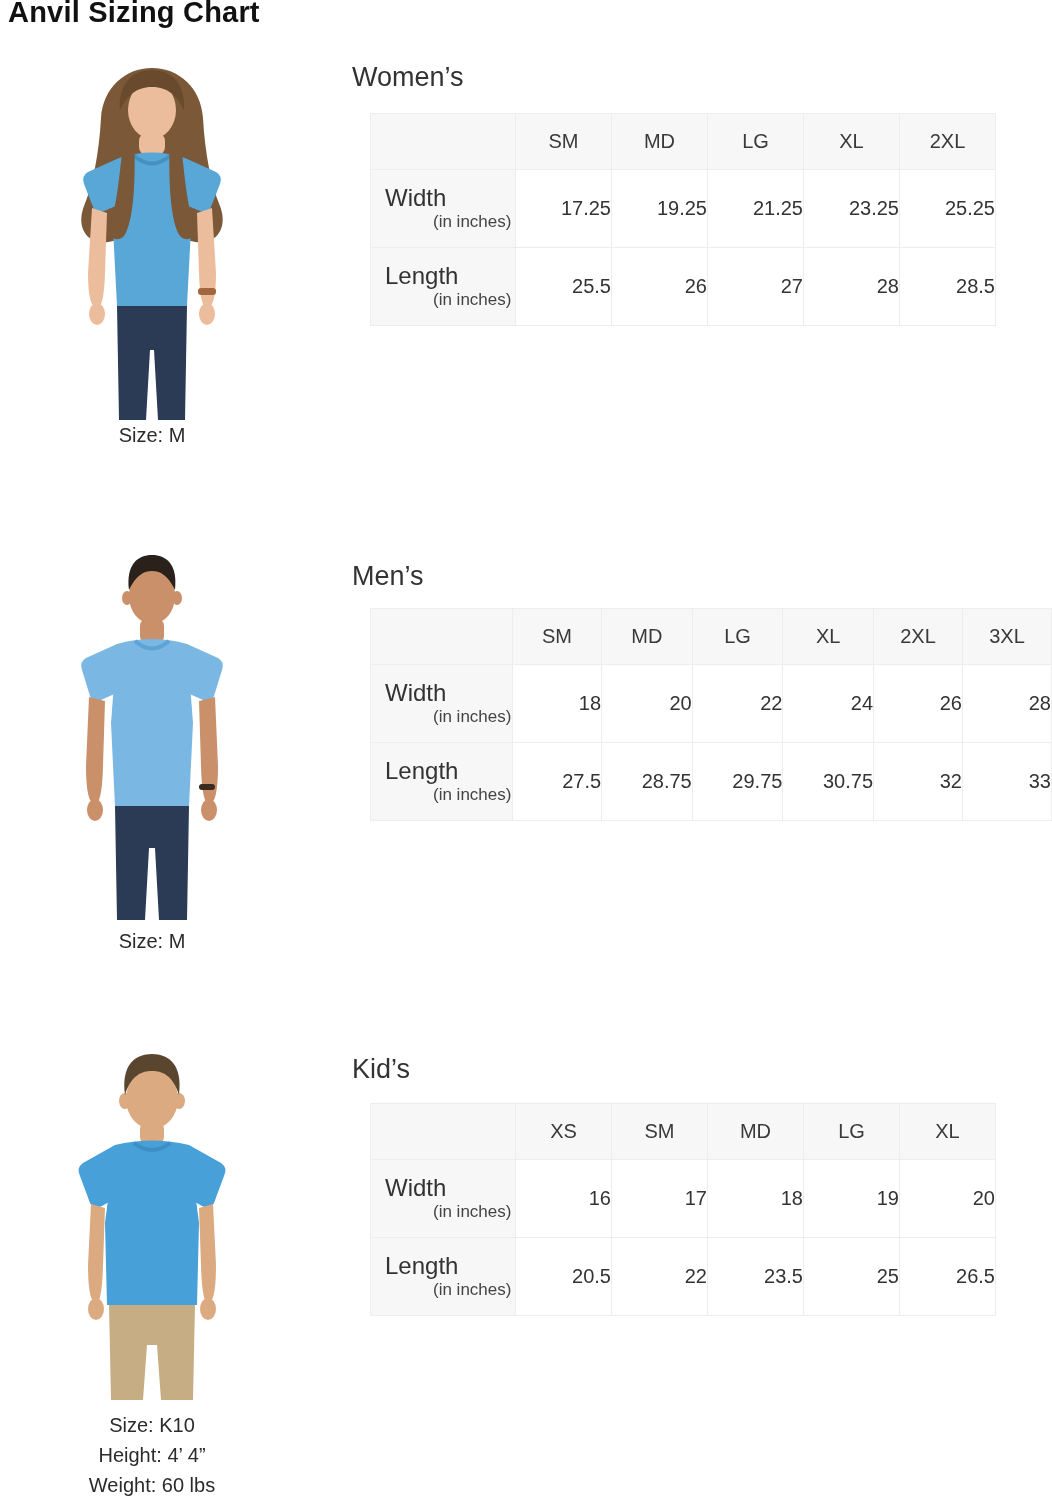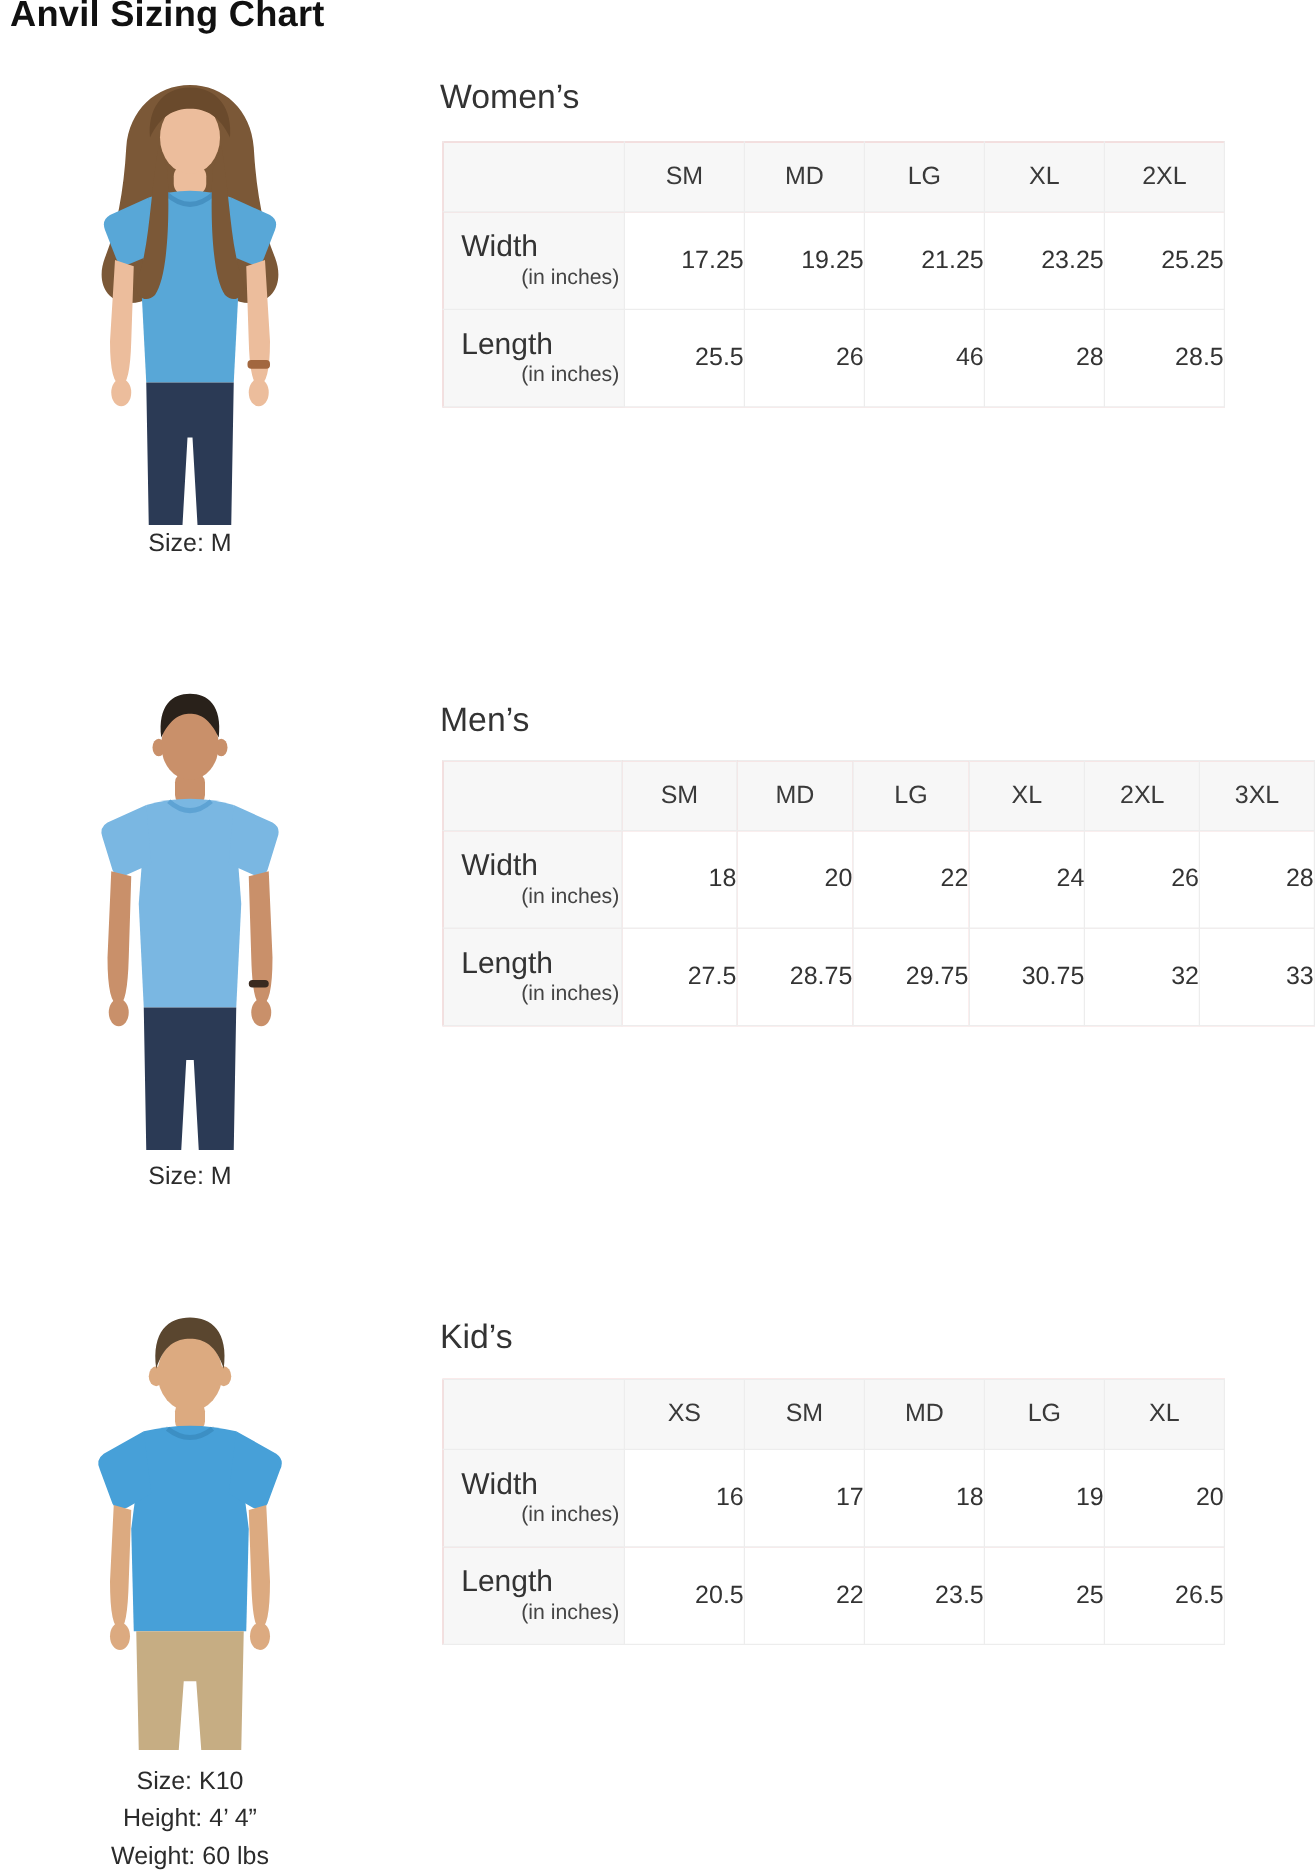--- a/index.html
+++ b/index.html
@@ -15,22 +15,22 @@
   }
   .section-heading{
     position:absolute;left:352px;
     font-size:27px;font-weight:400;color:var(--heading-text,#333);
   }
   #heading-womens{top:62px;}
   #heading-mens{top:561px;}
   #heading-kids{top:1054px;}
 
   table.size-table{
-    position:absolute;left:354px;border-collapse:collapse;table-layout:fixed;
-    background:#fca5a5;
+    position:absolute;left:370px;border-collapse:collapse;table-layout:fixed;
+    background:#c4b5fd;
   }
   #table-womens{top:113px;}
   #table-mens{top:608px;}
   #table-kids{top:1103px;}
   .size-table th,.size-table td{
     border:1px solid var(--table-border,#ededed);
     font-weight:400;padding:0;
   }
   .size-table .corner{width:130px;background:var(--table-header-bg,#f7f7f7);}
   .size-table thead th{
@@ -130,21 +130,21 @@
       <td>23.25</td>
       <td>25.25</td>
     </tr>
     <tr>
       <th class="row-label">
         <span class="lbl">Length</span>
         <span class="sub">(in inches)</span>
       </th>
       <td>25.5</td>
       <td>26</td>
-      <td>46</td>
+      <td>27</td>
       <td>28</td>
       <td>28.5</td>
     </tr>
   </tbody>
 </table>
 
 <div class="section-heading" id="heading-mens">Men’s</div>
 
 <div class="figure fig-man" id="figure-mens">
   <svg width="250" height="372" viewBox="0 0 250 372">

